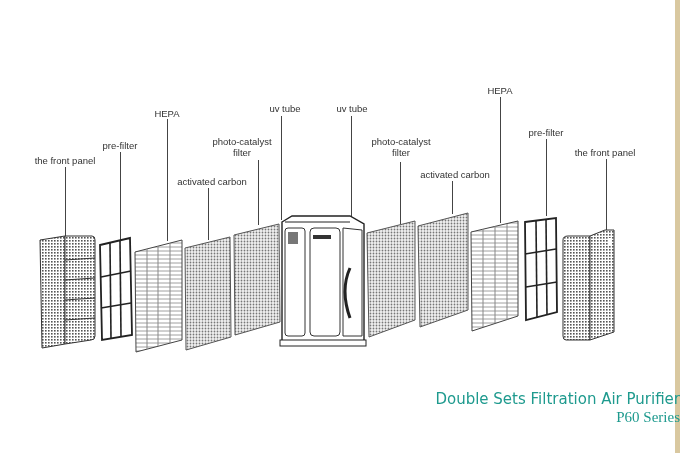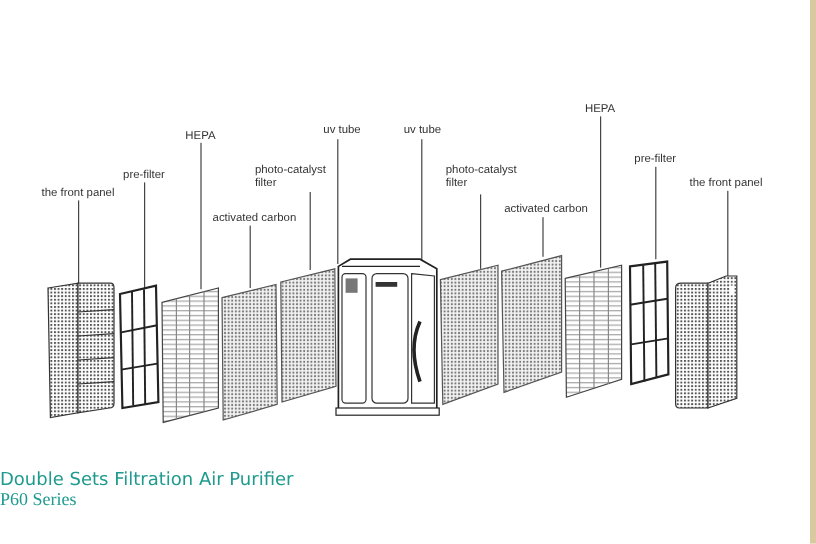--- a/index.html
+++ b/index.html
@@ -3,25 +3,25 @@
 <meta charset="utf-8">
 <style>
   html, body { margin: 0; padding: 0; }
   body {
     width: 680px; height: 453px; overflow: hidden; background: #ffffff;
     position: relative; font-family: "Liberation Sans", sans-serif;
   }
   .strip { position: absolute; right: 0; top: 0; width: 5px; height: 453px; background: #d9c8a0; }
   .label {
     position: absolute; font-size: 9.5px; color: #333; line-height: 11px;
-    white-space: nowrap; transform: translateX(-50%);
+    text-align: center; white-space: nowrap; transform: translateX(-50%);
   }
   .leader { position: absolute; width: 1px; background: #444; }
   .caption {
-    position: absolute; left: 0; width: 680px; text-align: left;
+    position: absolute; left: 0; width: 680px; text-align: right;
     color: #1e9a8e; font-size: 15px; line-height: 18px;
     font-family: "DejaVu Sans", sans-serif;
   }
   svg { position: absolute; left: 0; top: 0; }
 </style>
 </head>
 <body>
 
 <div class="strip"></div>
 

